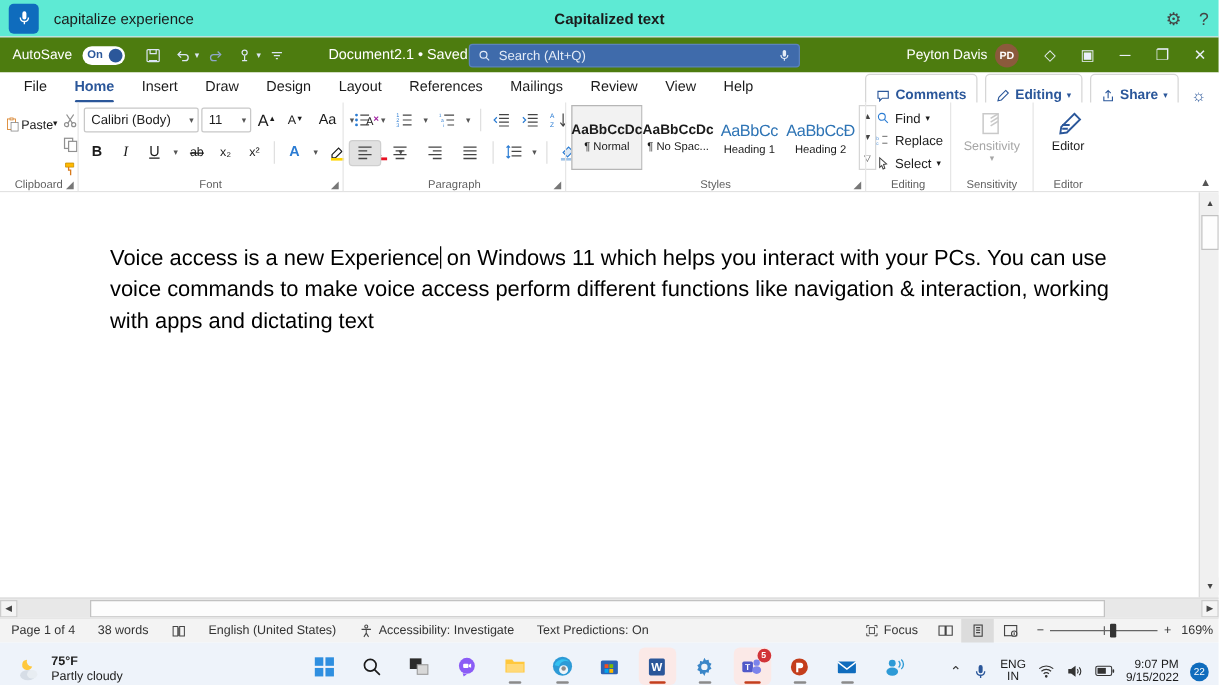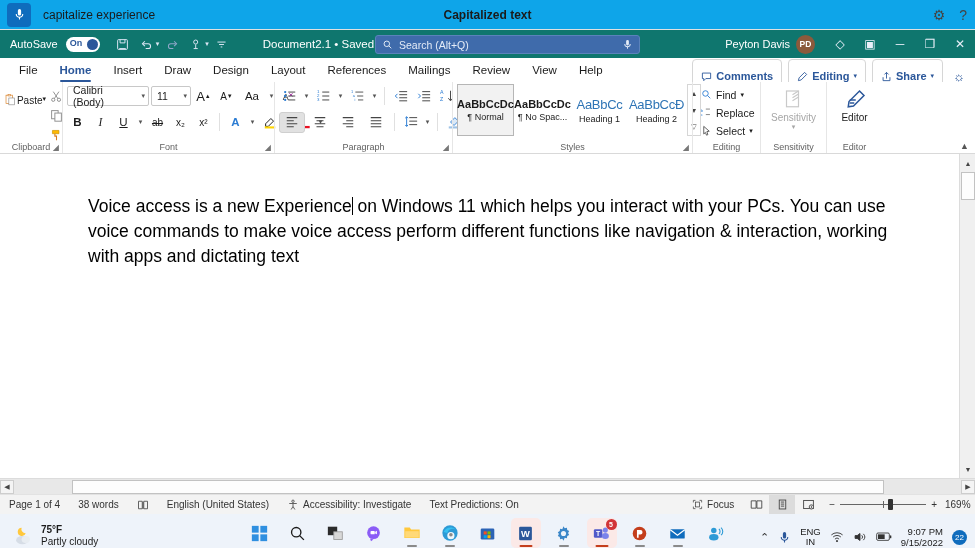--- a/index.html
+++ b/index.html
@@ -7,21 +7,21 @@
     width: 975px; height: 548px;
     font-family: "Liberation Sans", sans-serif;
     overflow: hidden;
     background: #ffffff;
   }
   #app { position: relative; width: 975px; height: 548px; }
 
   
   .va-bar {
     position: absolute; left: 0; top: 0; width: 975px; height: 30px;
-    background: #0ea5e9;
+    background: #5eead4;
     display: flex; align-items: center;
     border-bottom: 1px solid #e0e0e0;
   }
   .va-mic {
     width: 24px; height: 24px; margin-left: 7px;
     background: #0f6cbd; border-radius: 4px;
     display: flex; align-items: center; justify-content: center;
   }
   .va-mic svg { width: 13px; height: 13px; }
   .va-status { margin-left: 12px; font-size: 12px; color: #1b1b1b; }
@@ -31,21 +31,21 @@
     pointer-events: none;
   }
   .va-actions {
     position: absolute; right: 8px; display: flex; align-items: center; gap: 14px;
   }
   .va-actions .ic { color: #444; font-size: 14px; line-height: 1; cursor: default; }
 
   
   .wtitle {
     position: absolute; left: 0; top: 30px; width: 975px; height: 28px;
-    background: #0f766e; color: #fff;
+    background: #4d7c0f; color: #fff;
     display: flex; align-items: center; font-size: 11px;
   }
   .wtitle .left { display: flex; align-items: center; gap: 4px; padding-left: 10px; }
   .autosave-lbl { font-size: 11px; }
   .toggle {
     width: 34px; height: 15px; border-radius: 8px; background: #ffffff;
     position: relative; margin-left: 4px;
   }
   .toggle span {
     position: absolute; left: 4px; top: 1px; font-size: 9px; color: #2b579a; font-weight: bold;
@@ -138,21 +138,21 @@
 
   
   .row { display: flex; align-items: center; gap: 2px; }
   .row.r1 { height: 24px; }
   .row.r2 { height: 24px; margin-top: 2px; }
   .combo {
     height: 20px; border: 1px solid #c8c8c8; background: #fff; border-radius: 2px;
     display: flex; align-items: center; padding: 0 3px 0 5px; font-size: 10.5px; color: #1b1b1b;
   }
   .combo .cv { margin-left: auto; font-size: 7px; color: #555; padding-left: 6px; }
-  .fontname { width: 82px; }
+  .fontname { width: 92px; }
   .fontsize { width: 40px; }
   .rb {
     min-width: 21px; height: 21px; display: flex; align-items: center; justify-content: center;
     font-size: 11.5px; color: #1b1b1b; border-radius: 3px; padding: 0 2px;
   }
   .rb.wide { min-width: 26px; }
   .rb.on { background: #e1e1e1; border: 1px solid #cfcfcf; }
   .cvs { font-size: 7px; color: #555; width: 9px; text-align: center; }
   .sep { width: 1px; height: 18px; background: #e0e0e0; margin: 0 3px; }
 

